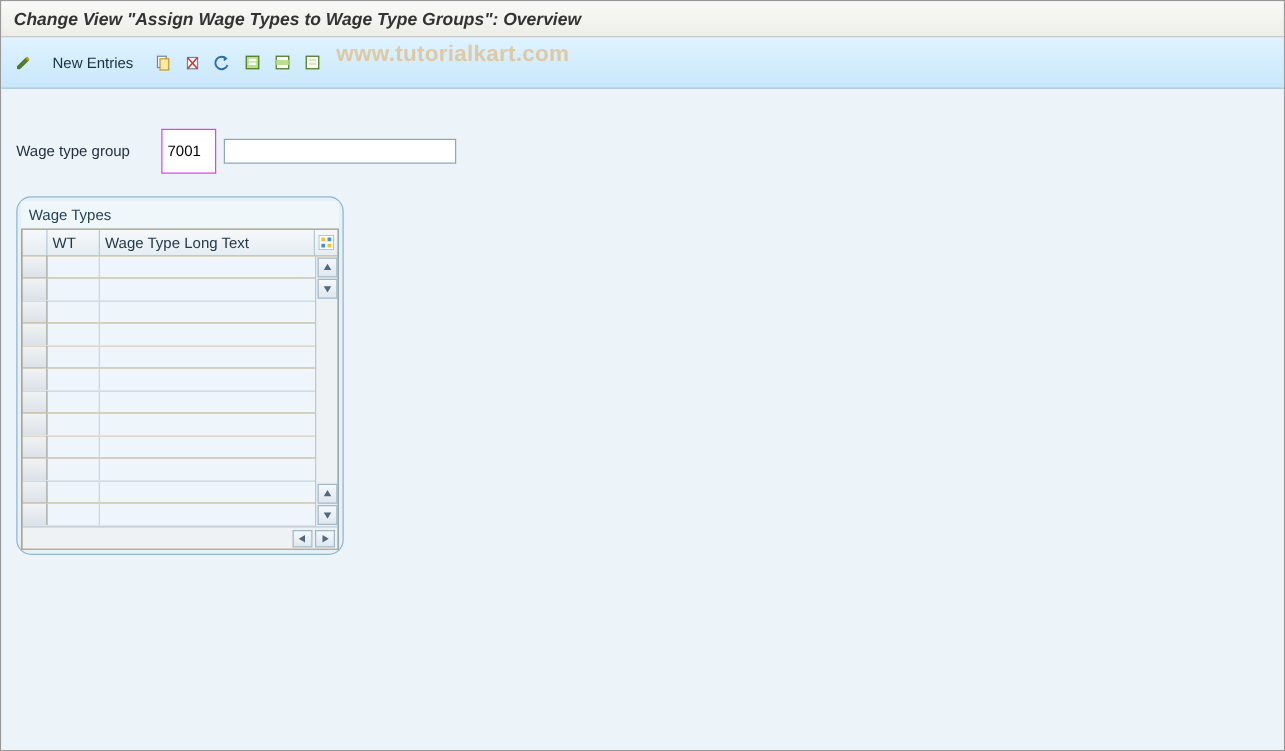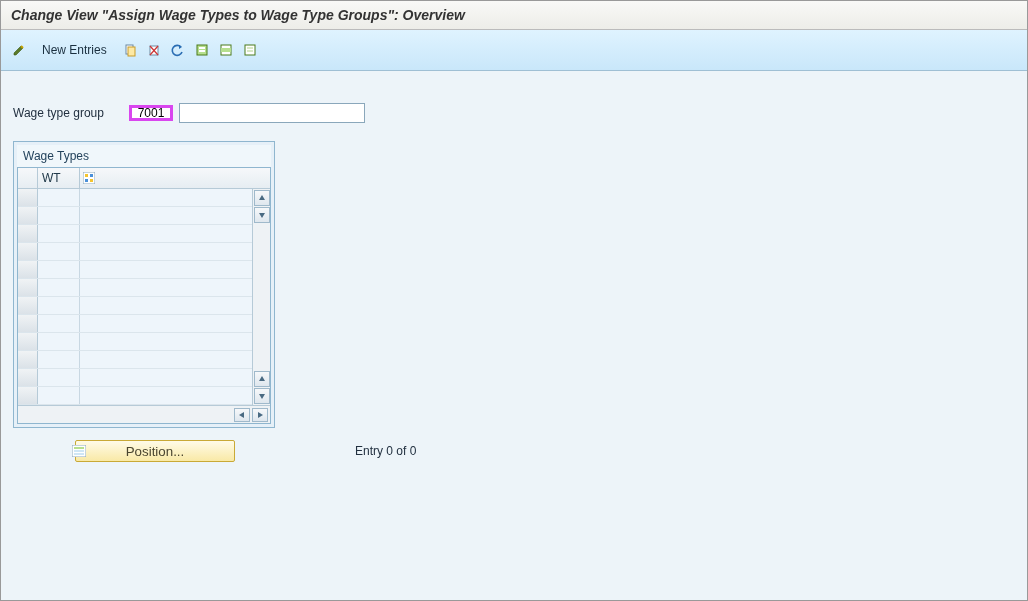--- a/index.html
+++ b/index.html
@@ -70,36 +70,35 @@
     }
     .field-row {
       display: flex;
       align-items: center;
       gap: 6px;
       margin-bottom: 18px;
       margin-top: 22px;
     }
     .field-label { color: #223040; min-width: 110px; }
     .field-input-sm {
-      width: 44px; height: 16px;
-      border: 3px solid #d946ef;
+      width: 44px; height: 36px;
+      border: 1px solid #d946ef;
       background: #fff;
       padding: 0 4px;
       font-size: 12px;
-      text-align: center;
     }
     .field-input-lg {
       width: 186px; height: 20px;
       border: 1px solid #8aa7bb;
       background: #fff;
     }
     .panel {
       width: 262px;
       border: 1px solid #8fb6cf;
-      border-radius: 0;
+      border-radius: 12px;
       background: #e6f0f8;
       padding: 3px;
     }
     .panel-title {
       padding: 4px 6px;
       color: #24435c;
       background: #f0f7fb;
     }
     .grid-wrap {
       border: 1px solid #8fb6cf;
@@ -240,36 +239,38 @@
         <rect x="2" y="5" width="10" height="4" fill="#b6df8e"></rect>
       </svg>
   </button>
   <button class="tb-btn">
     <svg width="14" height="14" viewBox="0 0 14 14">
         <rect x="2" y="2" width="10" height="10" fill="#fff" stroke="#4a7a1a"></rect>
         <rect x="4" y="4" width="6" height="2" fill="#d8e8c4"></rect>
         <rect x="4" y="7" width="6" height="2" fill="#d8e8c4"></rect>
       </svg>
   </button>
+  <div class="watermark">www.tutorialkart.com</div>
 </div>
 
 <div class="content">
 
   <div class="field-row">
     <span class="field-label">Wage type group</span>
     <input class="field-input-sm" value="7001" style="">
     <input class="field-input-lg" value="" style="">
   </div>
 
   <div class="panel">
     <div class="panel-title">Wage Types</div>
     <div class="grid-wrap">
       <div class="grid-header-row">
         <div class="hdr-sel"></div>
         <div class="hdr-wt">WT</div>
+        <div class="hdr-lt">Wage Type Long Text</div>
         <div class="hdr-cfg">
           <svg width="12" height="12" viewBox="0 0 12 12">
               <rect x="0" y="0" width="12" height="12" fill="#fff" stroke="#8aa7bb"></rect>
               <rect x="2" y="2" width="3" height="3" fill="#f4c430"></rect>
               <rect x="7" y="2" width="3" height="3" fill="#4a90d9"></rect>
               <rect x="2" y="7" width="3" height="3" fill="#4a90d9"></rect>
               <rect x="7" y="7" width="3" height="3" fill="#f4c430"></rect>
             </svg>
         </div>
       </div>
@@ -372,28 +373,14 @@
           </div>
         <div class="hsbtn">
             <svg width="8" height="8" viewBox="0 0 8 8">
               <path d="M2 1 L2 7 L7 4 Z" fill="#4a6a82"></path>
             </svg>
           </div>
       </div>
     </div>
   </div>
 
-  <div class="footer-row">
-    <button class="position-btn">
-      <span class="pos-icon">
-        <svg width="14" height="12" viewBox="0 0 14 12">
-            <rect x="0" y="0" width="14" height="12" fill="#fff" stroke="#8aa7bb"></rect>
-            <rect x="2" y="2" width="10" height="2" fill="#b6df8e"></rect>
-            <rect x="2" y="5" width="10" height="2" fill="#cfe6f5"></rect>
-            <rect x="2" y="8" width="10" height="2" fill="#cfe6f5"></rect>
-          </svg>
-      </span>
-      <span>Position...</span>
-    </button>
-    <span class="entry-text">Entry 0 of 0</span>
-  </div>
 
 </div>
 
 </body></html>

